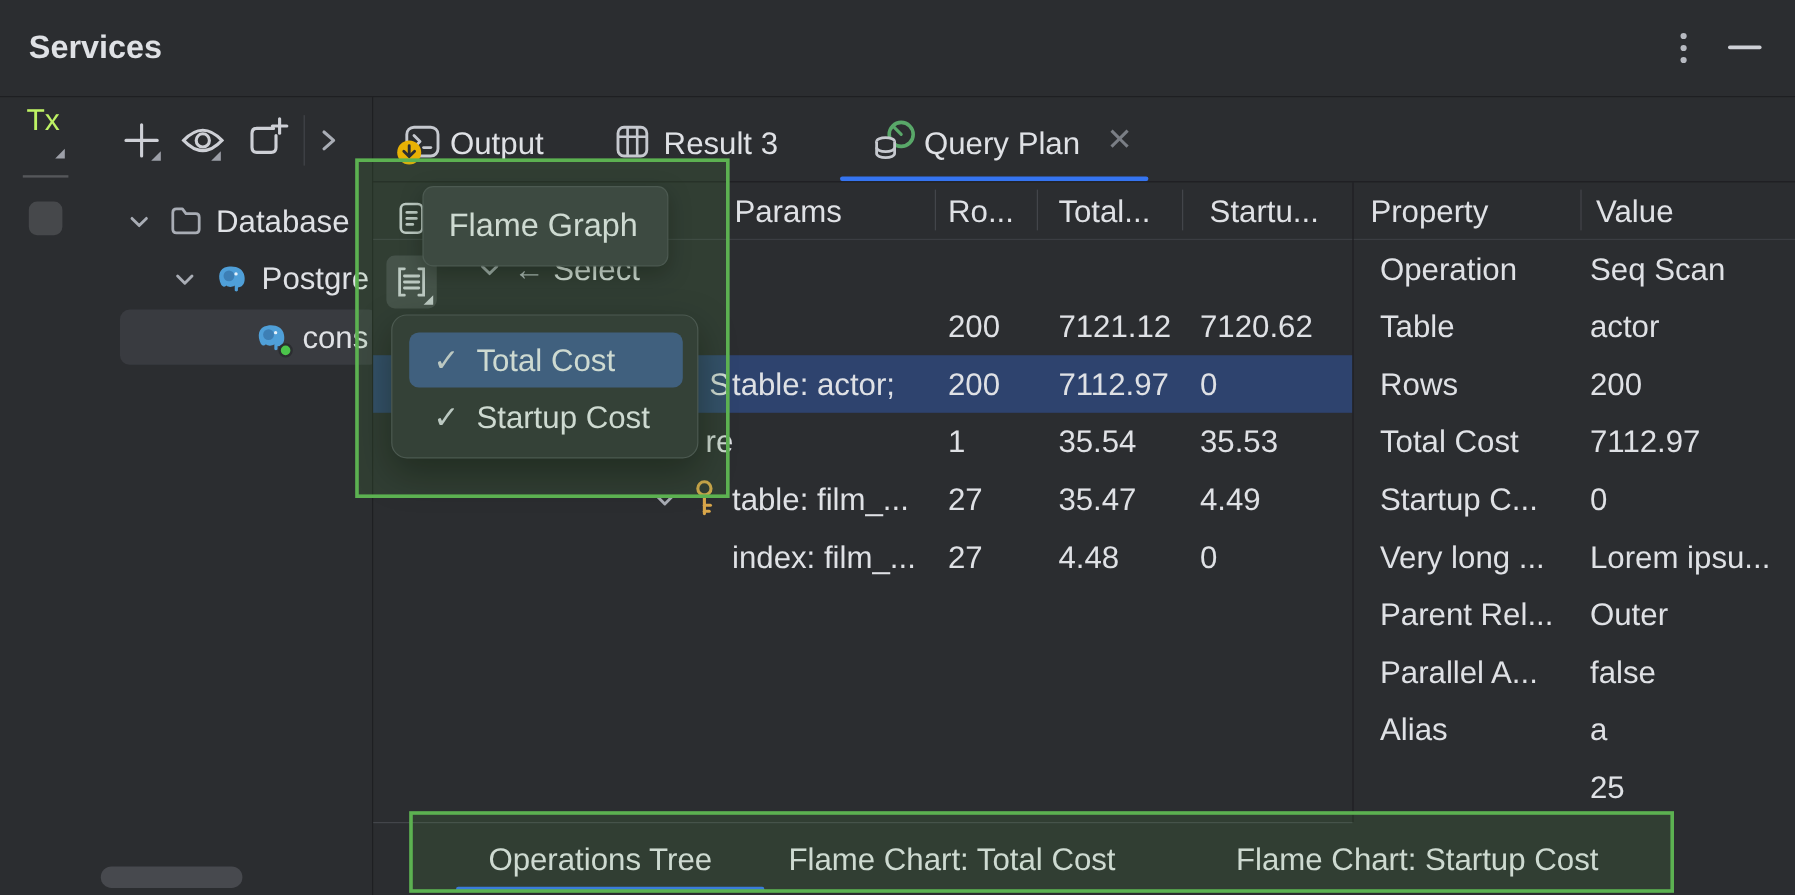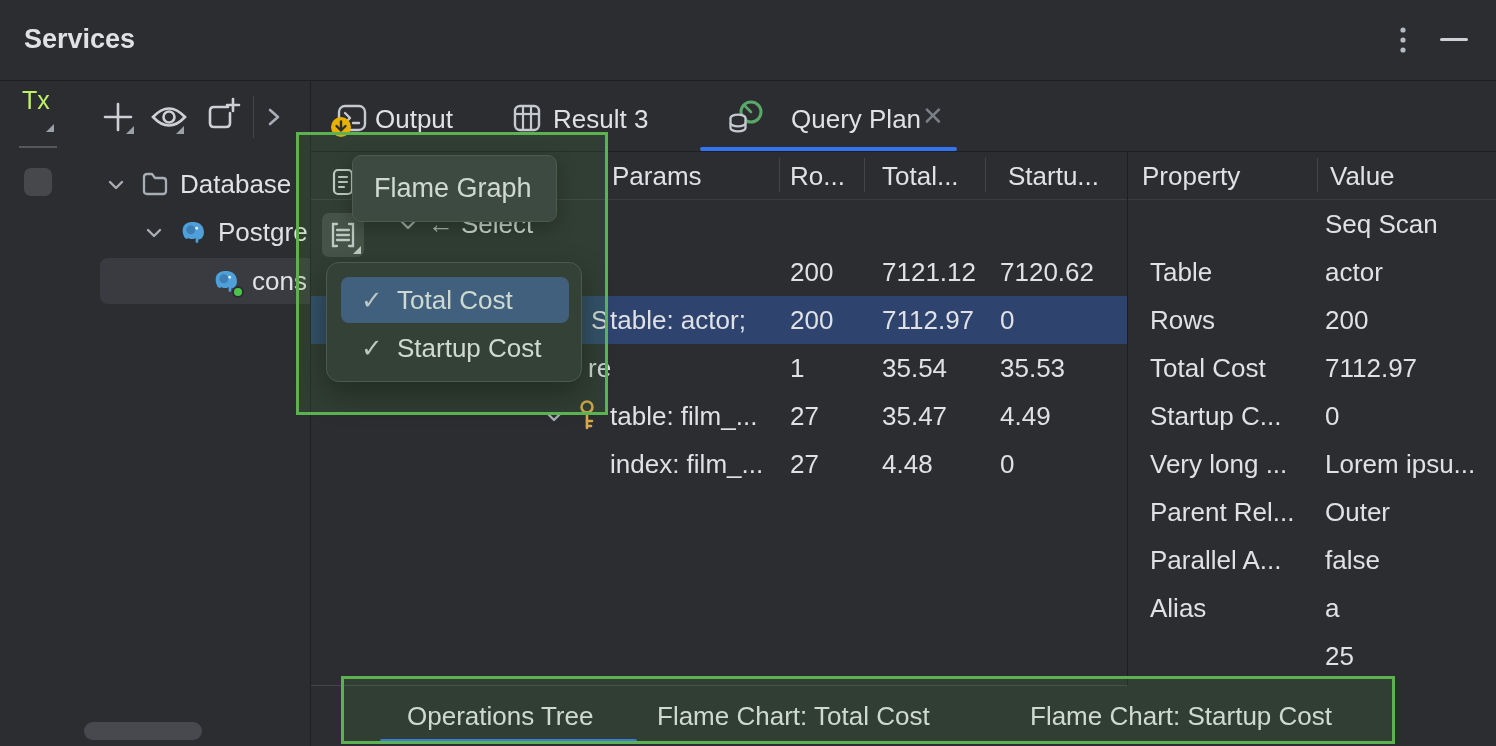--- a/index.html
+++ b/index.html
@@ -191,21 +191,21 @@
   <div class="abs" style="left:722px; top:96px; width:230px; height:50px;">
     <svg class="abs" style="left:5px; top:2px;" width="38" height="38" viewBox="0 0 38 38">
       <circle cx="24" cy="14" r="10" fill="none" stroke="#59A869" stroke-width="3"></circle>
       <line x1="24" y1="14" x2="18" y2="8" stroke="#59A869" stroke-width="2.6" stroke-linecap="round"></line>
       <g stroke="#C6C9CF" stroke-width="2.3" fill="#2B2D30">
           <ellipse cx="11" cy="20" rx="7.5" ry="3.4"></ellipse>
           <path d="M3.5 20 v10 c0 1.9 3.4 3.4 7.5 3.4 s7.5-1.5 7.5-3.4 v-10" fill="#2B2D30"></path>
           <path d="M3.5 25 c0 1.9 3.4 3.4 7.5 3.4 s7.5-1.5 7.5-3.4" fill="none"></path>
         </g>
     </svg>
-    <div class="tab-label" style="left:48px; top:-8px;margin-left:21px;">Query Plan</div>
+    <div class="tab-label" style="left:48px; top:-8px;">Query Plan</div>
     <div class="abs txt" style="left:200px; top:5px; font-size:26px; color:#7A7E85;">✕</div>
   </div>
   <div class="tab-underline" style="left:700px; top:147px; width:257px; height:4px;"></div>
   <div class="hline" style="left:310px; top:151px; width:1186px;"></div>
 
   <div class="abs lh48" style="left:612px; top:152px;">Params</div>
   <div class="abs lh48" style="left:790px; top:152px;">Ro...</div>
   <div class="abs lh48" style="left:882px; top:152px;">Total...</div>
   <div class="abs lh48" style="left:1008px; top:152px;">Startu...</div>
   <div class="tick" style="left:779px;"></div>
@@ -266,20 +266,21 @@
     <span class="c-total">4.48</span>
     <span class="c-startup">0</span>
   </div>
 
   <div class="vline" style="left:1127px; top:152px; height:533px;"></div>
   <div class="abs lh48" style="left:1142px; top:152px;">Property</div>
   <div class="abs lh48" style="left:1330px; top:152px;">Value</div>
   <div class="tick" style="left:1317px;"></div>
 
   <div class="prop-row" style="top:200px;">
+      <span class="p-label">Operation</span>
       <span class="p-value">Seq Scan</span>
     </div>
   <div class="prop-row" style="top:248px;">
       <span class="p-label">Table</span>
       <span class="p-value">actor</span>
     </div>
   <div class="prop-row" style="top:296px;">
       <span class="p-label">Rows</span>
       <span class="p-value">200</span>
     </div>

